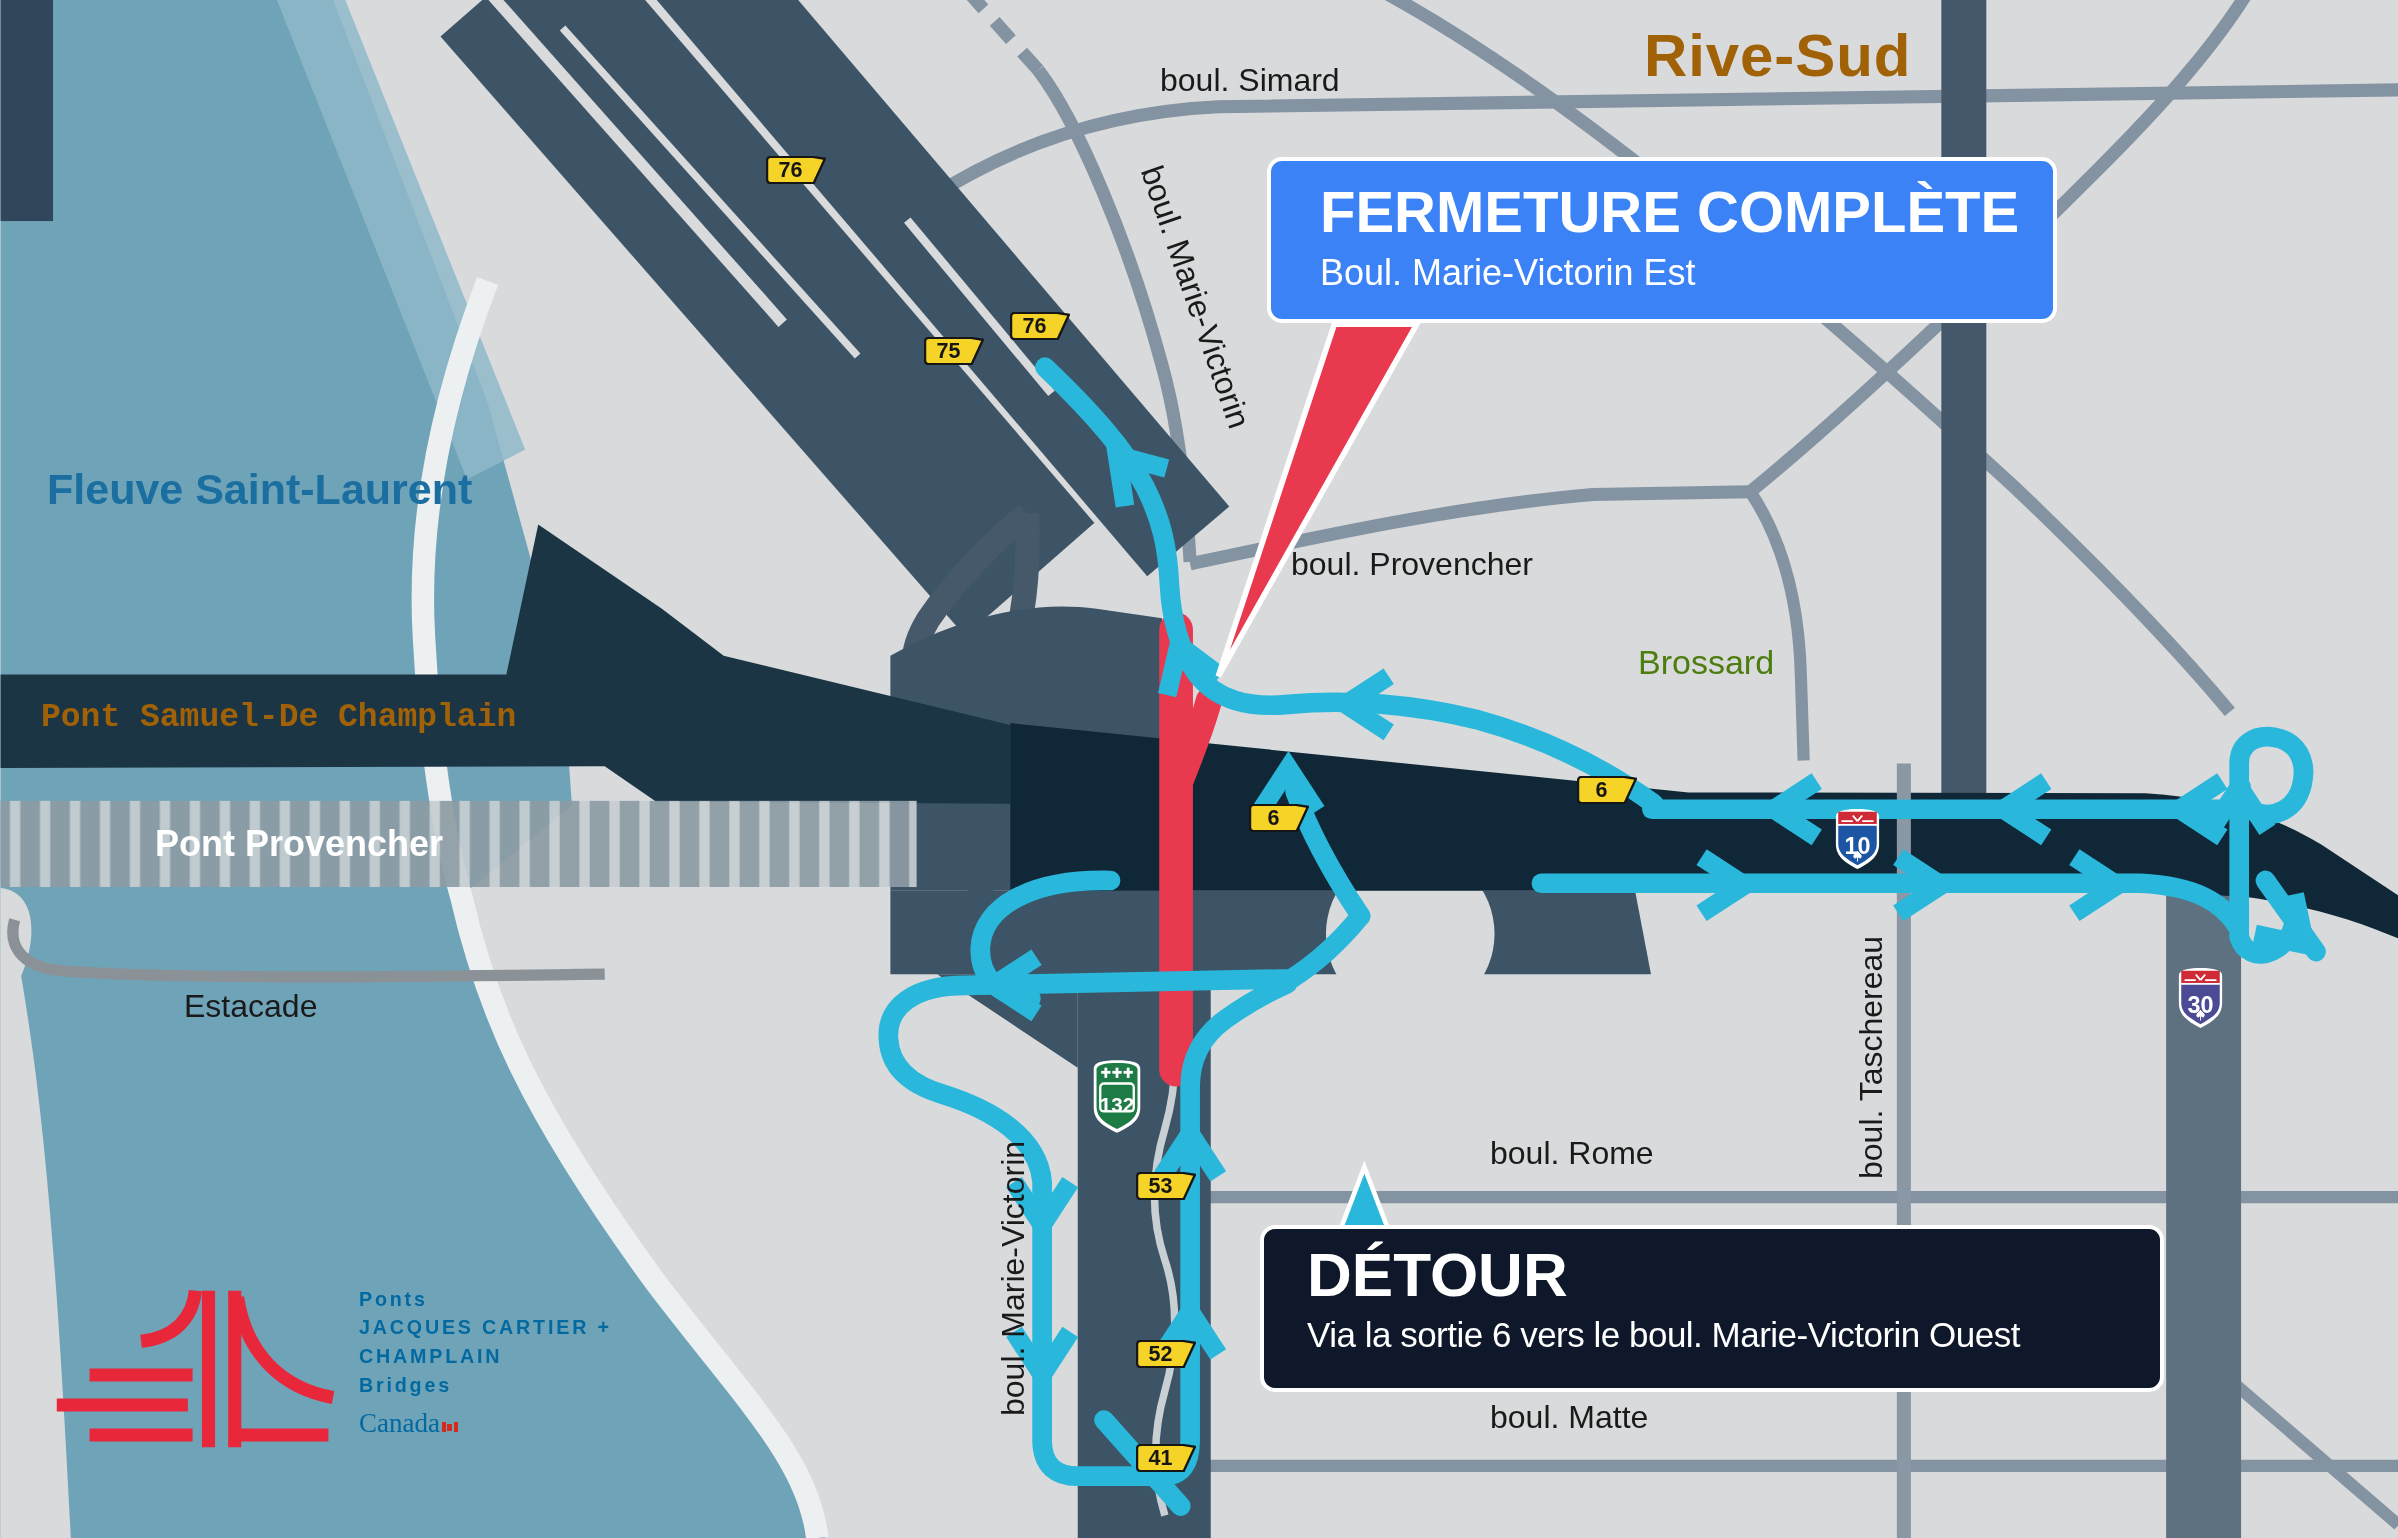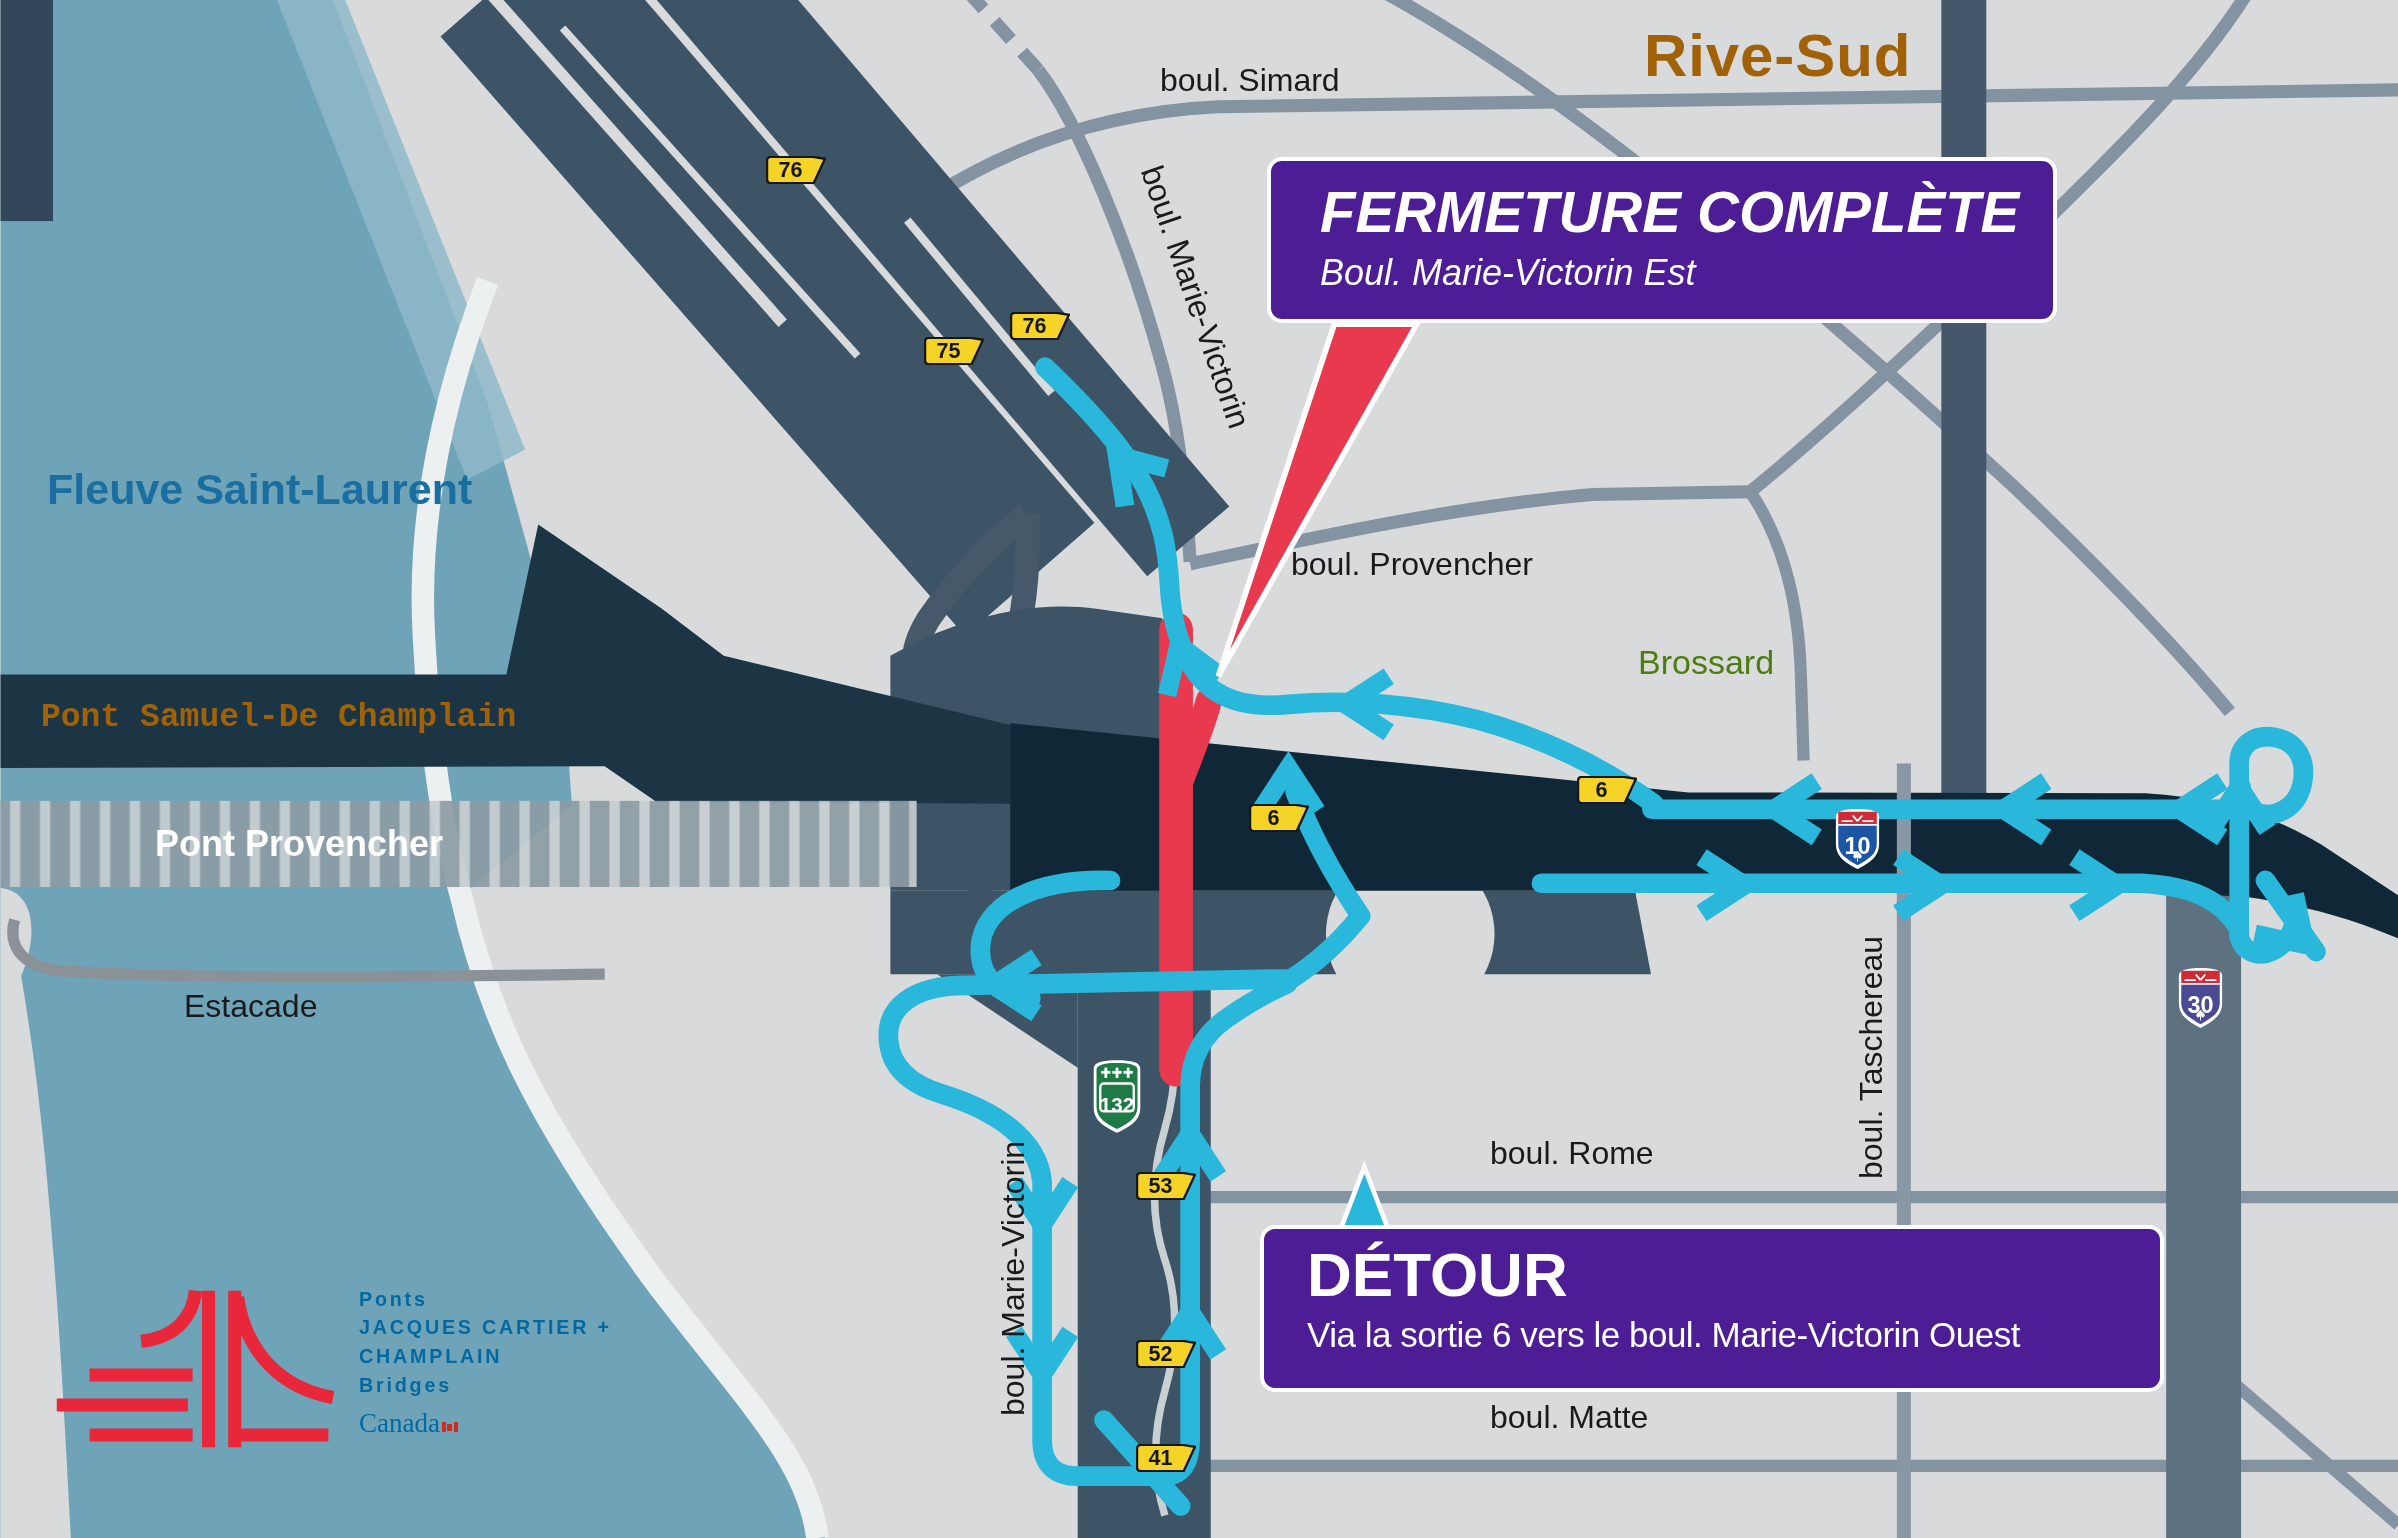--- a/index.html
+++ b/index.html
@@ -11,22 +11,22 @@
   .lbl-gray-big{color:#a16207;font-size:60px;font-weight:600;letter-spacing:0.9px;}
   .lbl-gray{color:#4d7c0f;font-size:34px;}
   .lbl-river{color:#1A6FA0;font-size:43px;font-weight:600;}
   .lbl-bridge{color:#a16207;font-size:33px;font-weight:bold;font-family:Liberation Mono, monospace;}
   .lbl-bridge2{color:#FFFFFF;font-size:36px;font-weight:bold;}
   .rot-mv-top{transform:rotate(71deg);transform-origin:0 0;}
   .vert{writing-mode:vertical-rl;transform:rotate(180deg);text-align:center;}
   
   .callout{position:absolute;border:4.7px solid #fff;border-radius:15px;color:#fff;box-sizing:border-box;}
   .callout .c-title{font-weight:bold;line-height:1.05;}
-  .callout-red{background:#4c1d95;font-style:italic;}
-  .callout-cyan{background:#4c1d95;}
+  .callout-red{background:#3b82f6;}
+  .callout-cyan{background:#0f172a;}
   
   .tab{position:absolute;width:60px;height:28px;}
   .tab svg{position:absolute;left:0;top:0;}
   .tab .tab-num{position:absolute;left:0;top:1.9px;width:49px;text-align:center;
     font-size:21.5px;font-weight:bold;color:#161616;}
   
   .shield{position:absolute;}
   .shield .sh-num{position:absolute;left:0;width:100%;text-align:center;color:#fff;font-weight:bold;}
   .shield-a .sh-num{top:25px;font-size:23.4px;}
   .shield-g .sh-num{top:34px;font-size:20.6px;}

